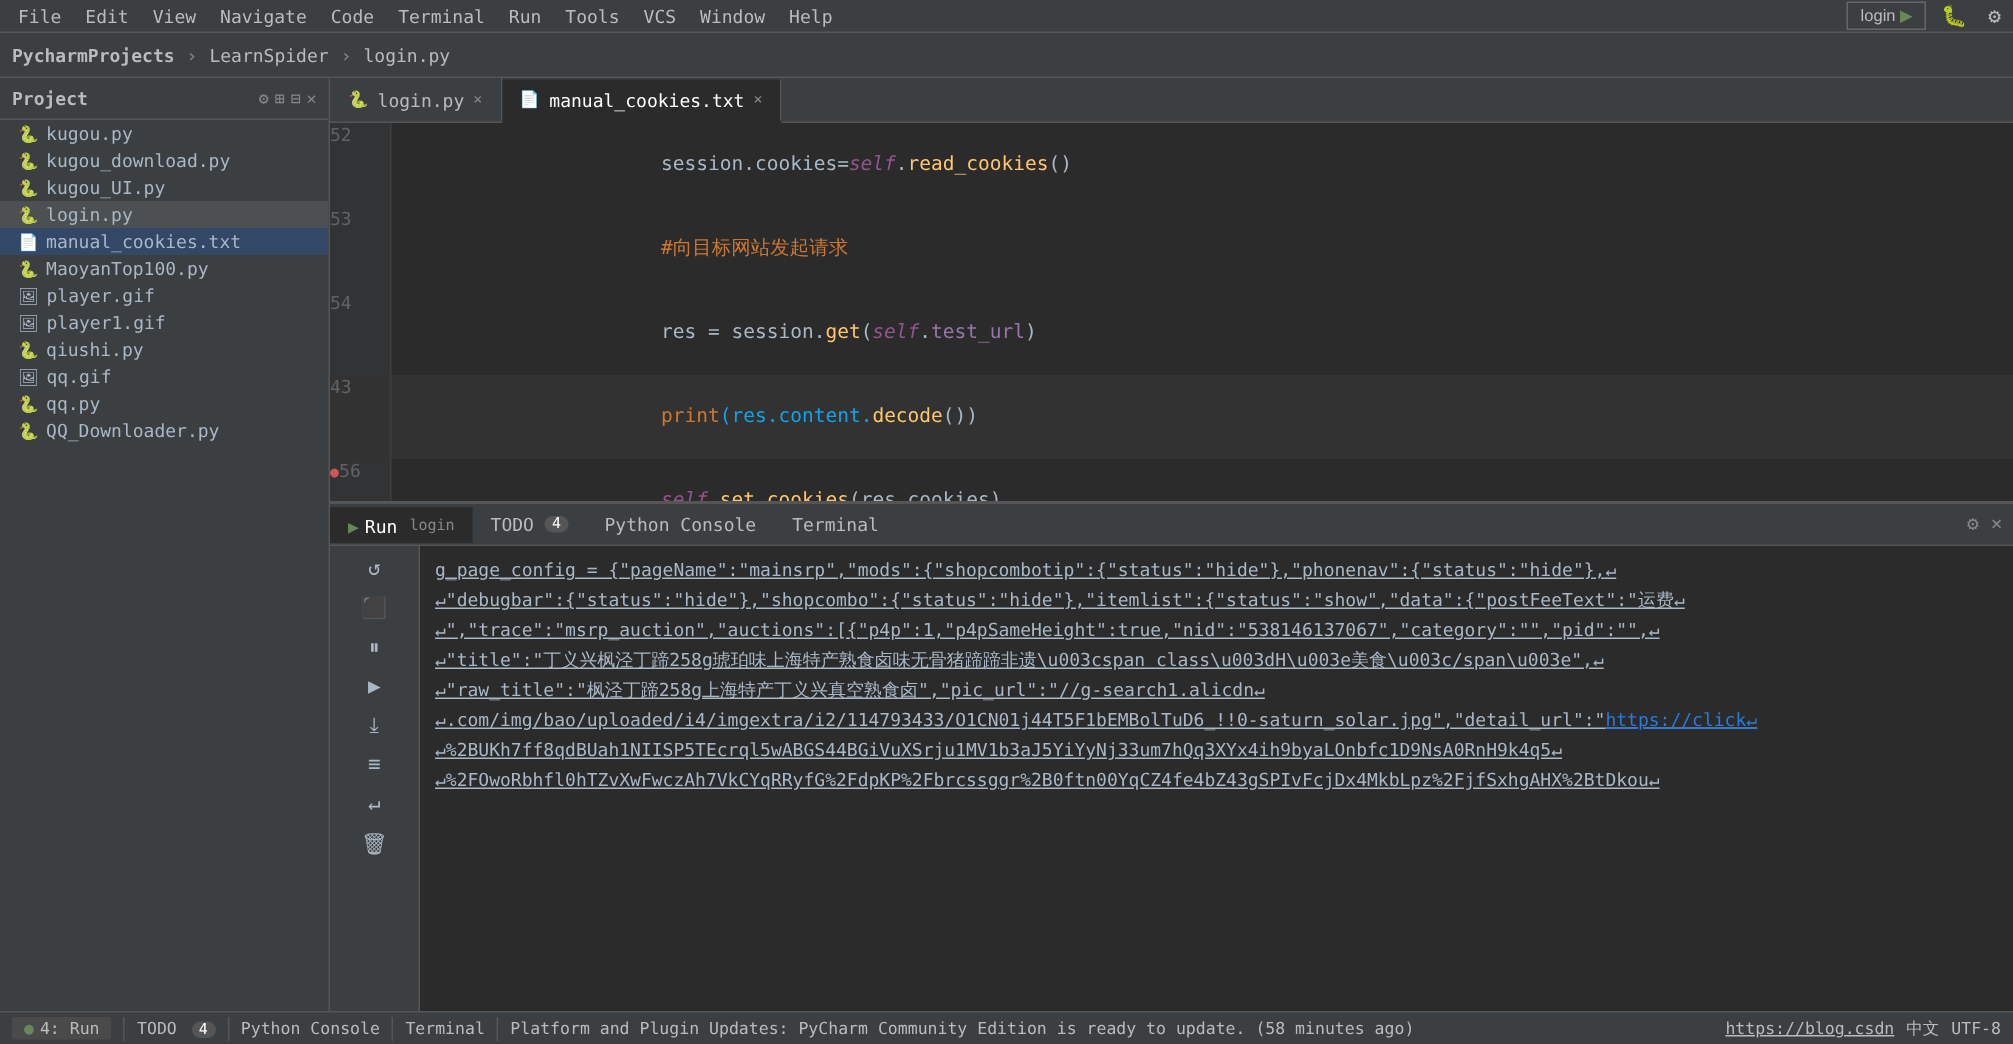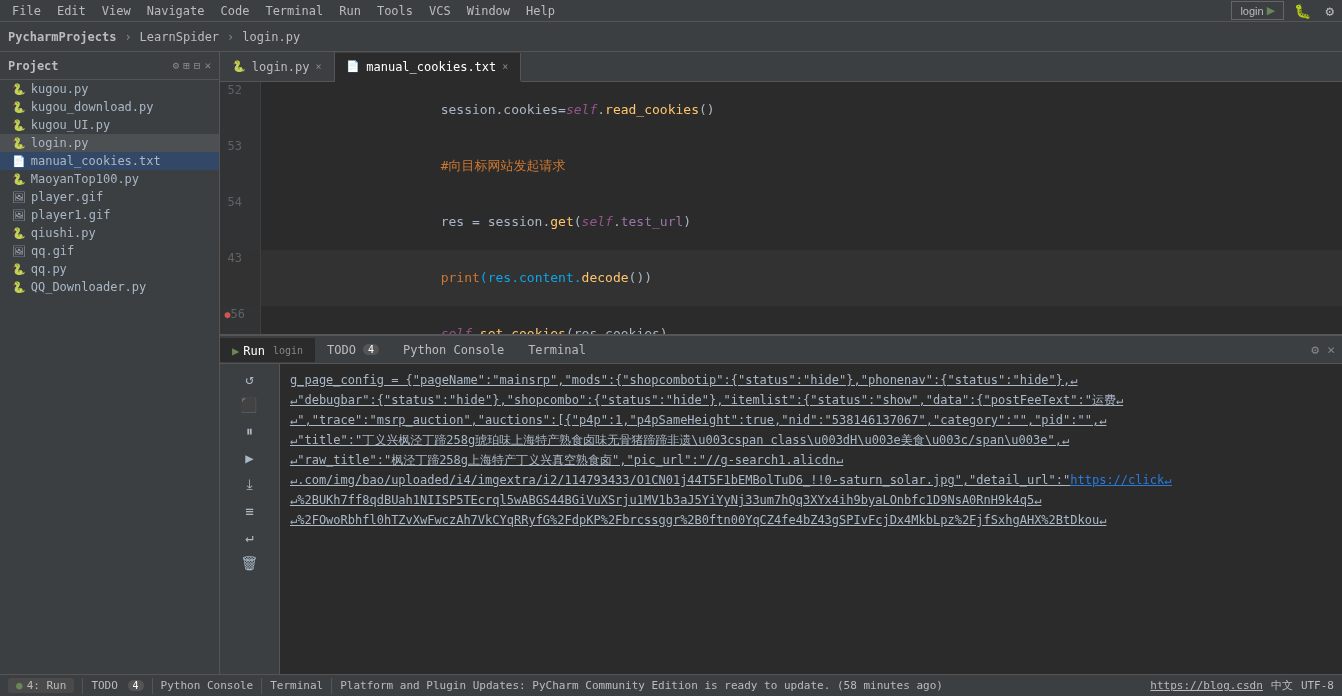--- a/index.html
+++ b/index.html
@@ -40,21 +40,21 @@
     .editor-area { flex: 1; display: flex; flex-direction: column; overflow: hidden; }
     .editor-tabs { background: #3c3f41; height: 30px; display: flex; align-items: flex-end; border-bottom: 1px solid #555; flex-shrink: 0; }
     .editor-tab { padding: 4px 12px; font-size: 12px; color: #bbbbbb; cursor: pointer; border-right: 1px solid #555; display: flex; align-items: center; gap: 6px; height: 100%; }
     .editor-tab.active { background: #2b2b2b; color: #ffffff; border-bottom: 2px solid #2b2b2b; margin-bottom: -1px; }
     .tab-close { font-size: 10px; color: #888; cursor: pointer; }
     .py-tab-icon { color: #6897bb; font-size: 11px; }
     .txt-tab-icon { color: #ffc66d; font-size: 11px; }
 
     .code-area { flex: 1; overflow: auto; background: #2b2b2b; position: relative; }
     .code-table { width: 100%; border-collapse: collapse; }
-    .line-num { width: 40px; text-align: center; padding-right: 10px; color: #606366; font-size: 12px; user-select: none; background: #313335; border-right: 1px solid #3c3f41; vertical-align: top; padding-top: 1px; padding-bottom: 1px; }
+    .line-num { width: 40px; text-align: left; padding-right: 10px; color: #606366; font-size: 12px; user-select: none; background: #313335; border-right: 1px solid #3c3f41; vertical-align: top; padding-top: 1px; padding-bottom: 1px; }
     .line-content { padding-left: 8px; white-space: pre; font-size: 13px; line-height: 18px; vertical-align: top; padding-top: 1px; padding-bottom: 1px; }
     .line-active { background: #323232; }
     .self-kw { color: #94558d; font-style: italic; }
     .method { color: #ffc66d; }
     .builtin { color: #cc7832; }
 
     
     .bottom-panel { height: 340px; background: #2b2b2b; border-top: 2px solid #555; display: flex; flex-direction: column; flex-shrink: 0; }
     .bottom-tabs { background: #3c3f41; height: 28px; display: flex; align-items: center; border-bottom: 1px solid #555; flex-shrink: 0; }
     .bottom-tab { padding: 4px 12px; font-size: 12px; color: #bbbbbb; cursor: pointer; display: flex; align-items: center; gap: 4px; height: 100%; }

